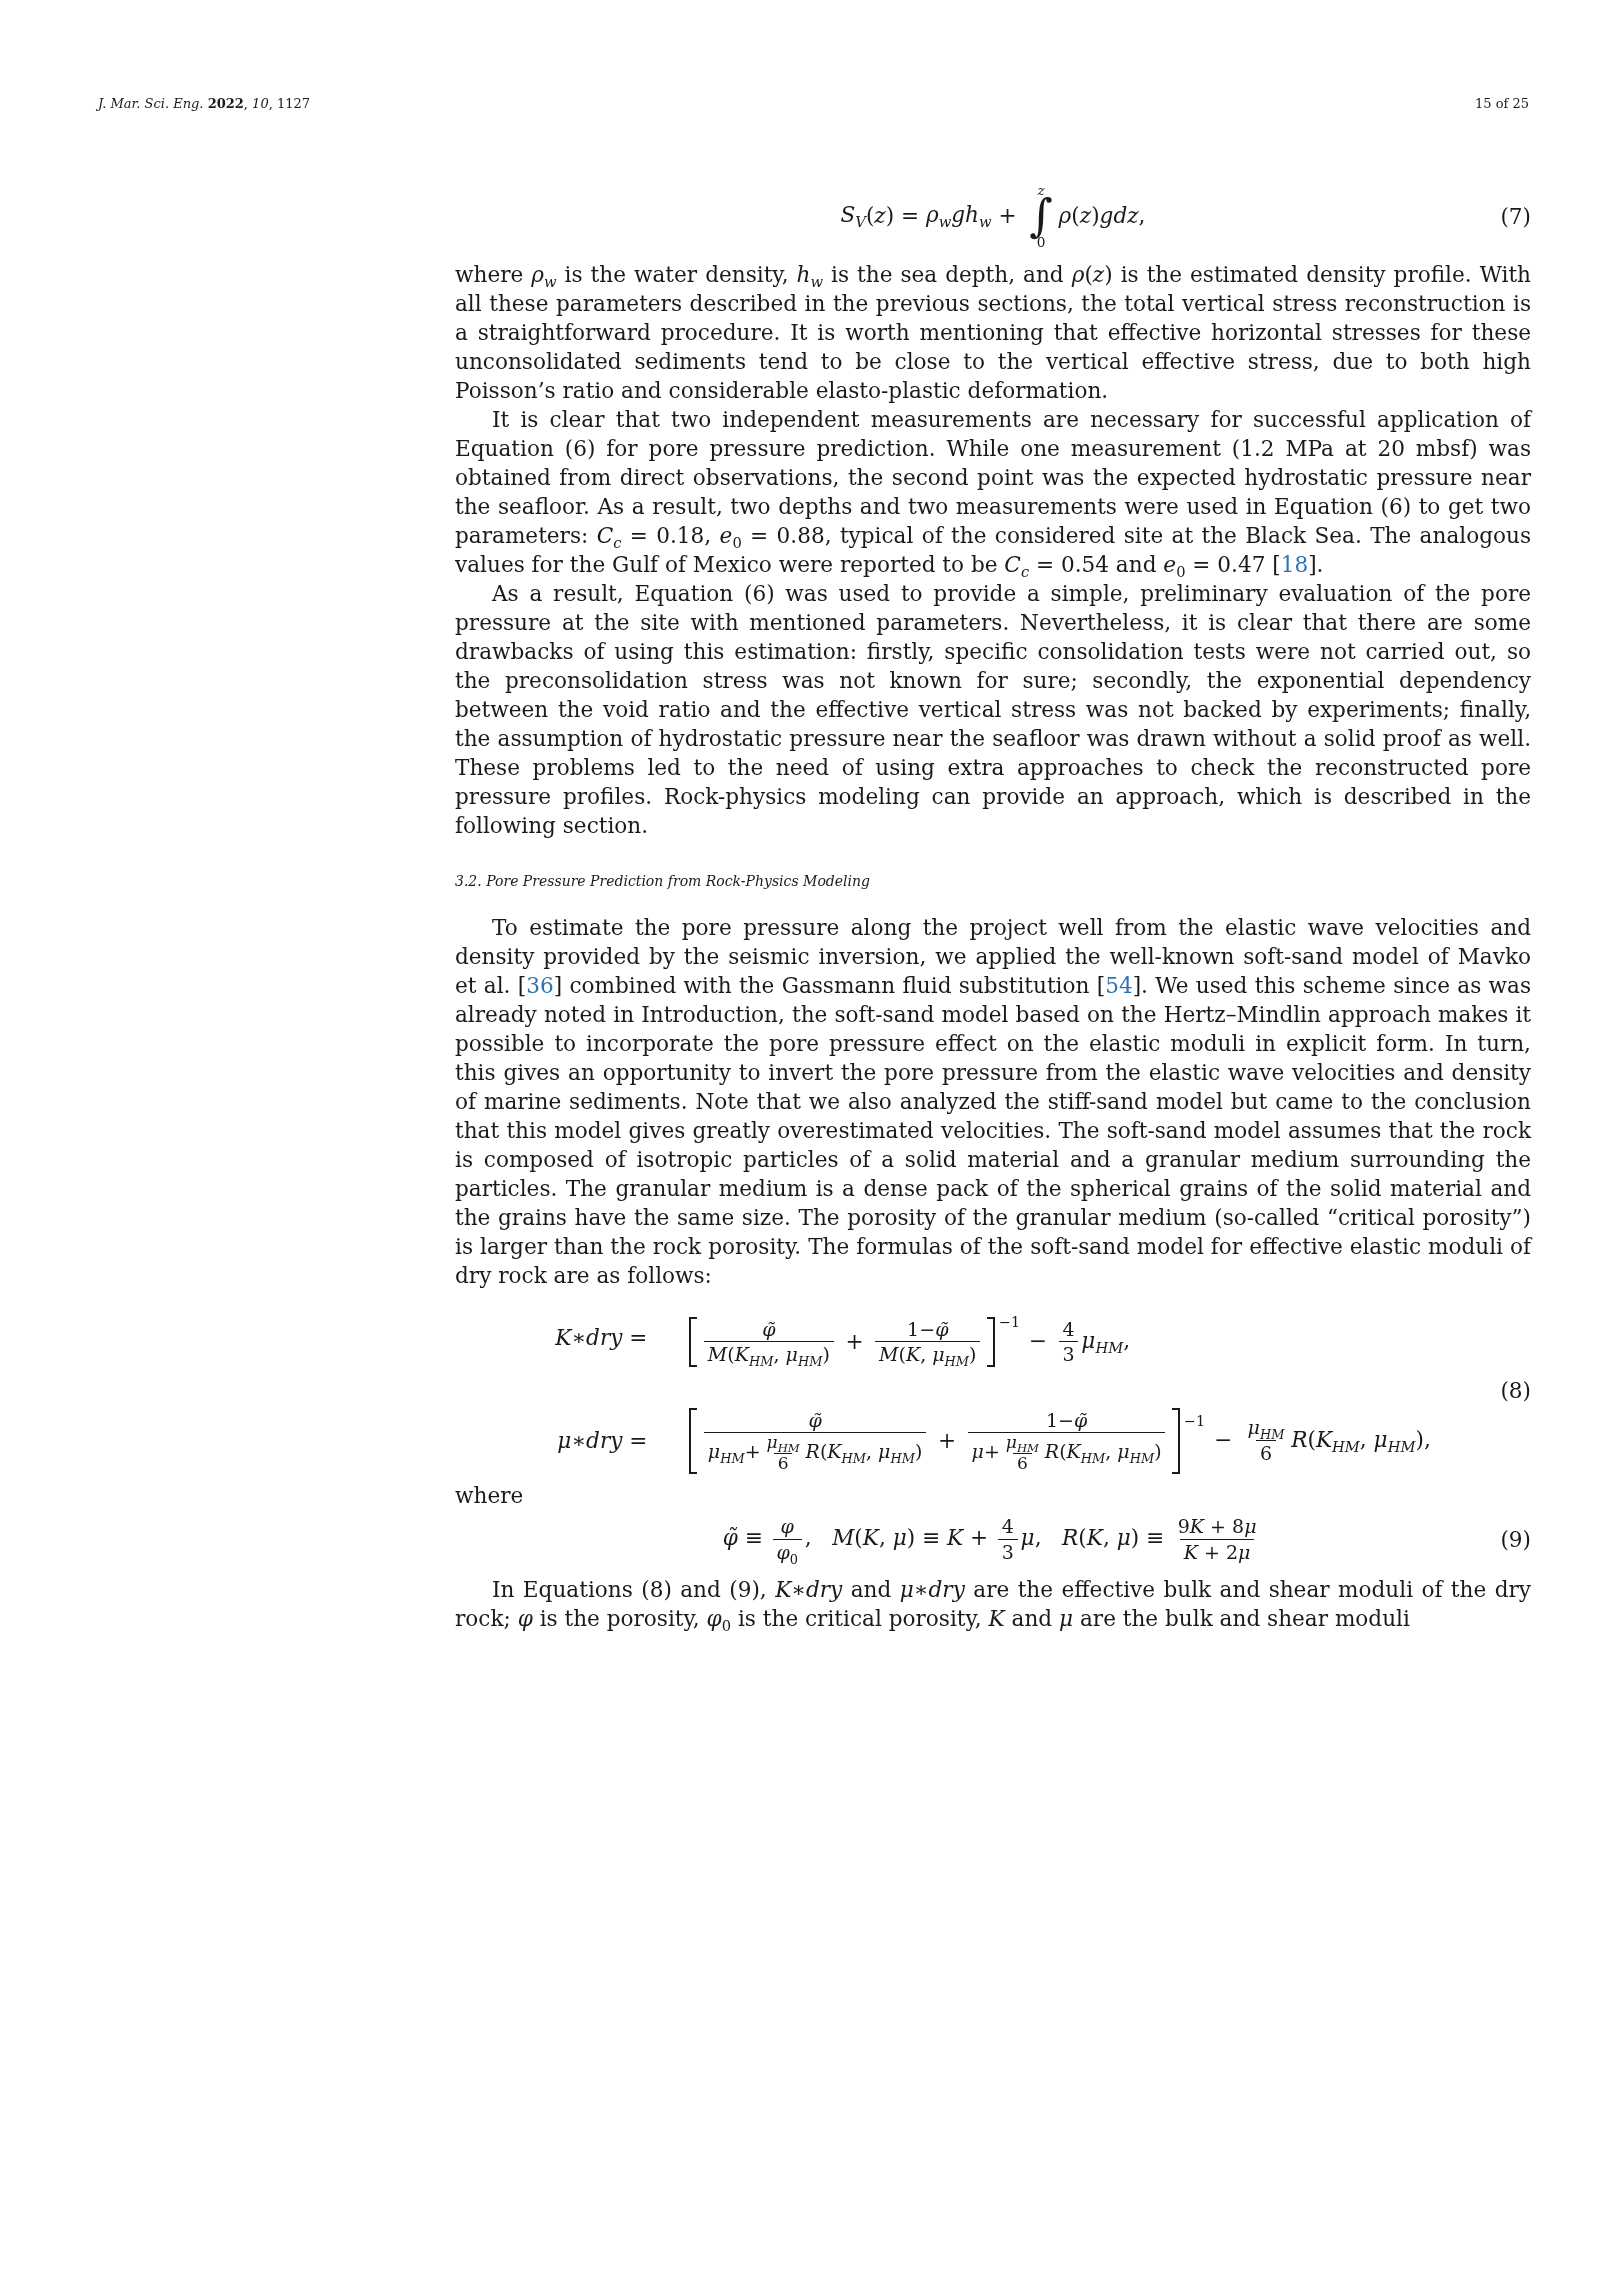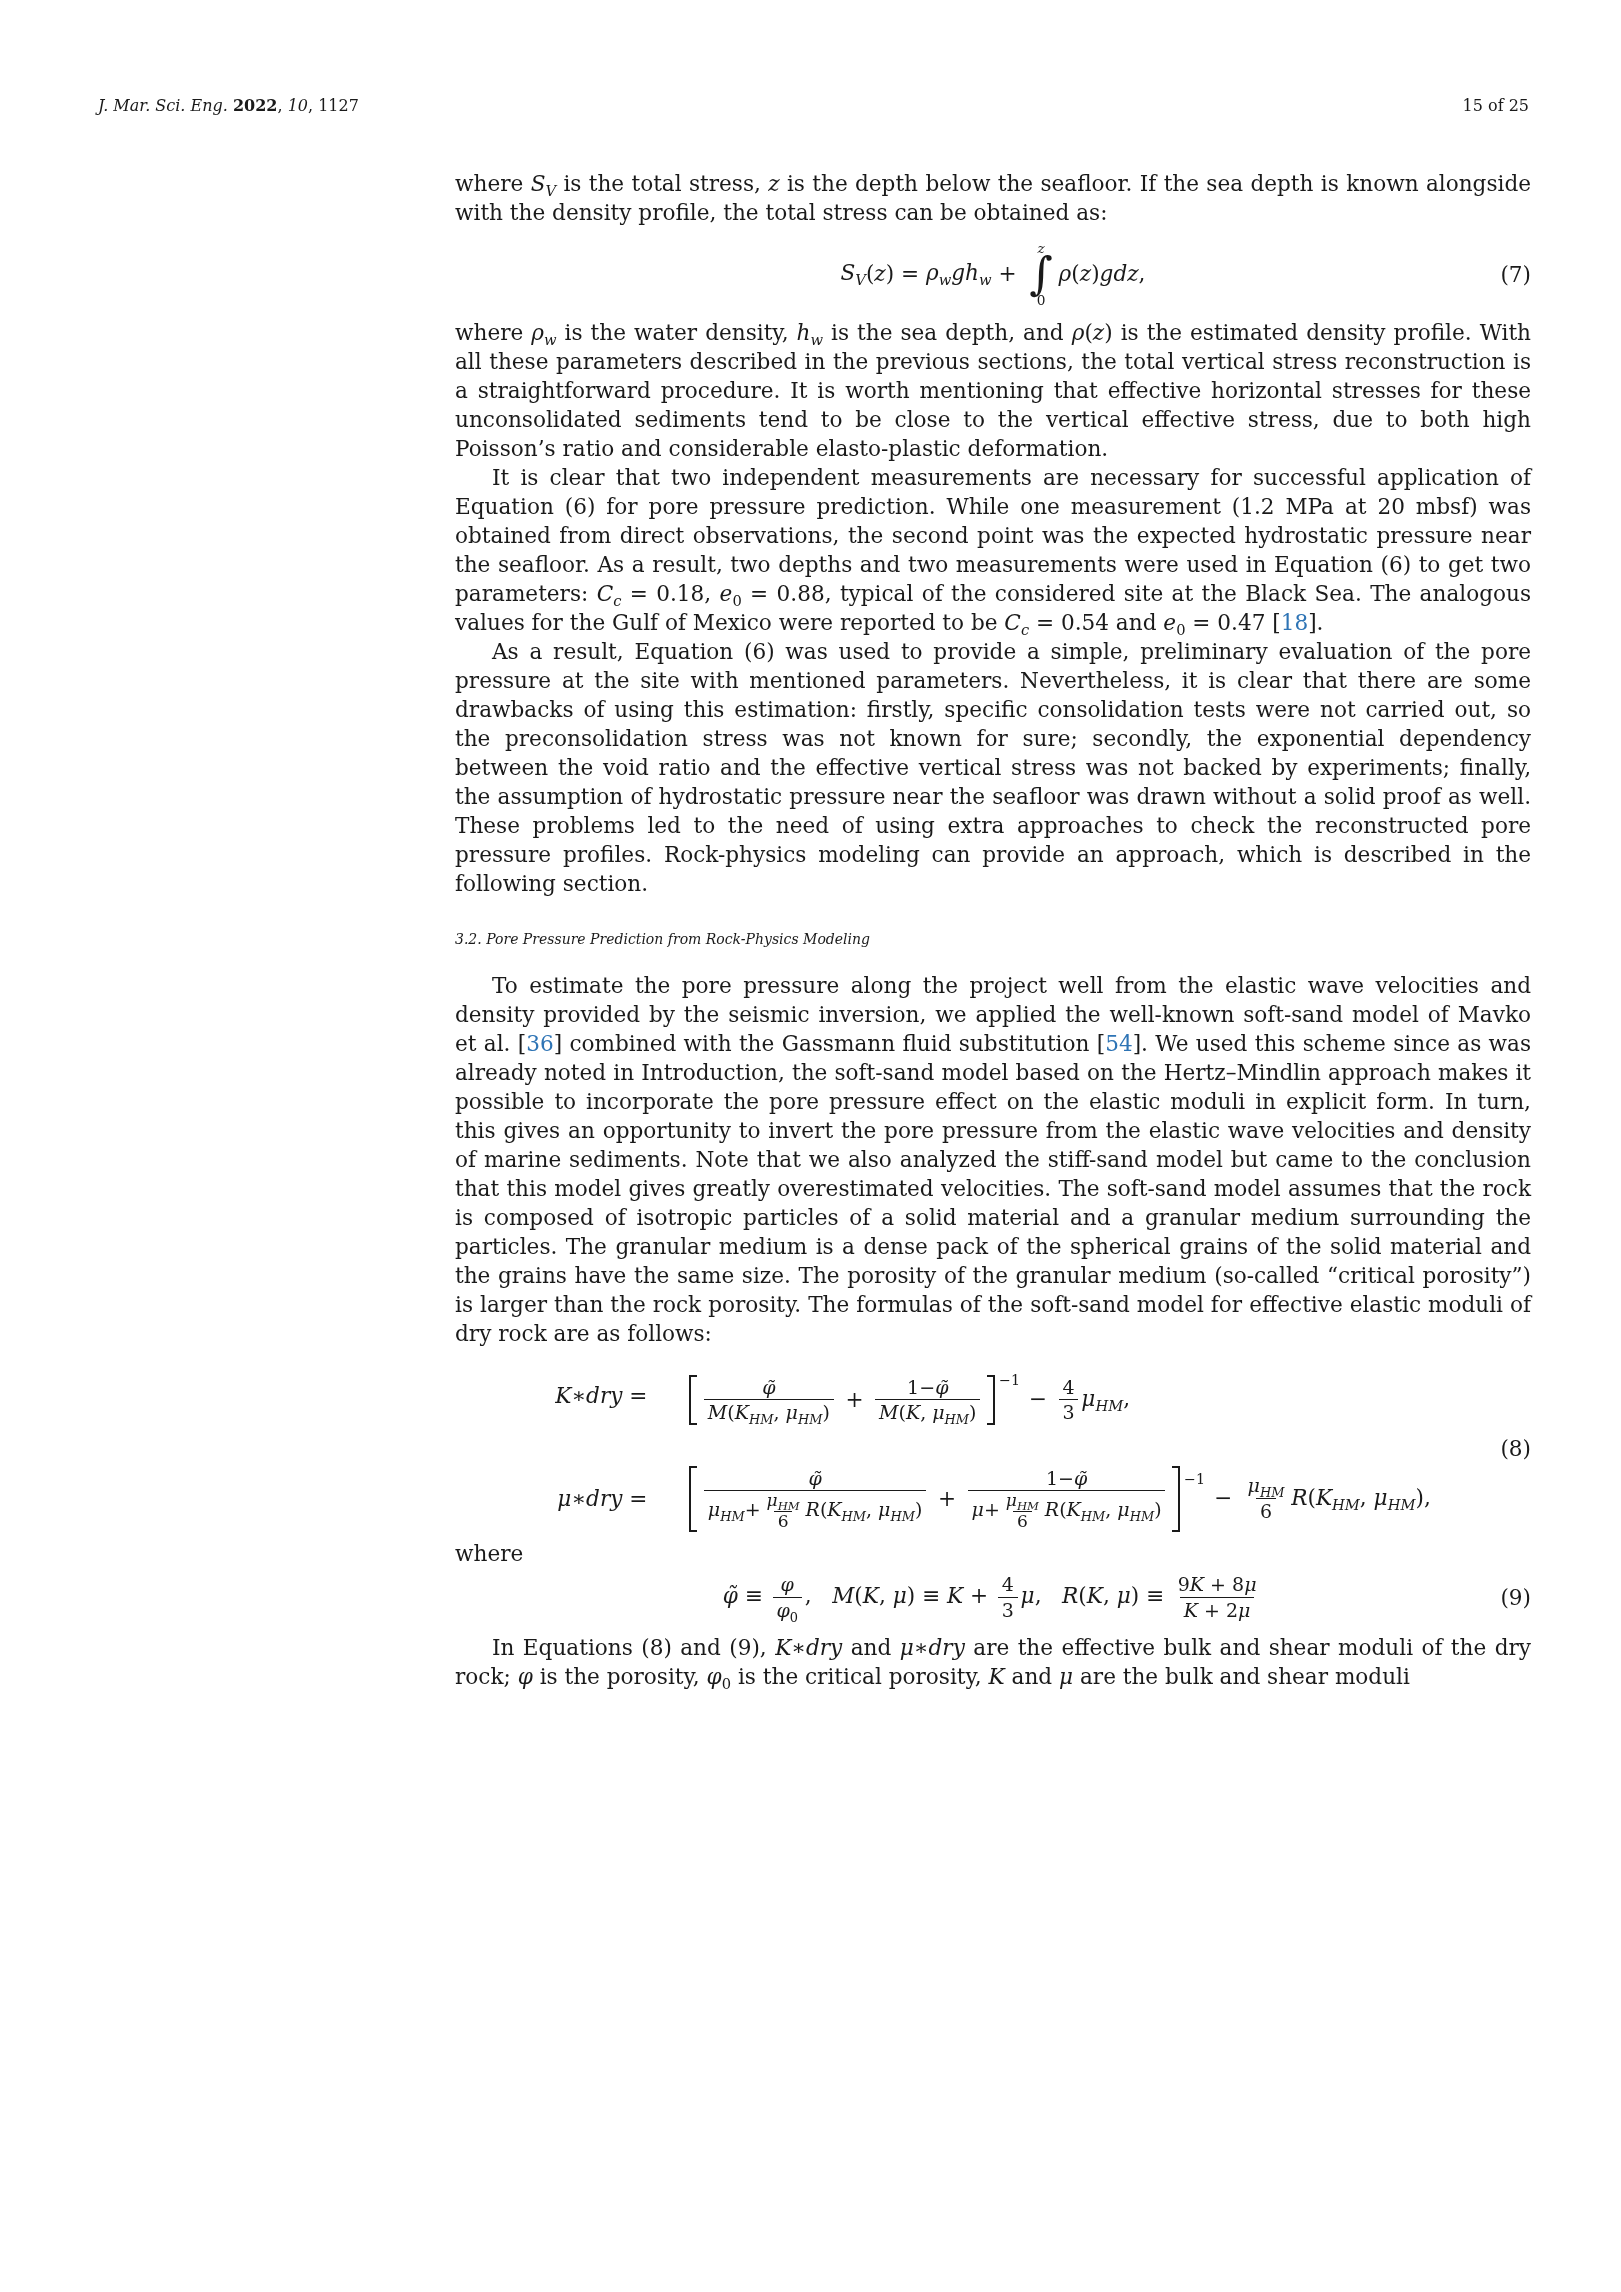--- a/index.html
+++ b/index.html
@@ -8,21 +8,21 @@
     width: 1621px; height: 2293px;
     background: #ffffff;
     color: #1a1a1a;
     font-family: "DejaVu Serif", "Liberation Serif", serif;
     position: relative;
     overflow: hidden;
   }
   .pg-header {
     position: absolute; left: 98px; right: 92px; top: 96px;
     display: flex; justify-content: space-between; align-items: baseline;
-    font-size: 16px;
+    font-size: 13px;
   }
   .content {
     position: absolute; left: 455px; top: 169px; width: 1076px;
     font-size: 21.6px; line-height: 29px; text-align: justify;
   }
   .para { margin: 0; }
   .para.ind { text-indent: 37px; }
   .sechead { font-style: italic; font-weight: normal; font-size: 14px; margin: 27.4px 0 17.6px 0; text-align: left; }
   .lk { color: #2e74b5; text-decoration: none; cursor: pointer; }
   sub, sup { line-height: 0; font-size: 0.68em; }
@@ -70,21 +70,20 @@
 
 <div class="page">
 
   <header class="pg-header">
     <span><i>J. Mar. Sci. Eng.</i> <b>2022</b>, <i>10</i>, 1127</span>
     <span>15 of 25</span>
   </header>
 
   <main class="content">
 
-    <p class="para">where <i>S<sub>V</sub></i> is the total stress, <i>z</i> is the depth below the seafloor. If the sea depth is known alongside with the density profile, the total stress can be obtained as:</p>
 
     <div class="eqrow e7">
       <span class="eqnum"></span>
       <span class="eqbody"><i>S<sub>V</sub></i>(<i>z</i>) = <i>ρ<sub>w</sub></i><i>gh<sub>w</sub></i> + <span class="intg">
             <span class="lim"><i>z</i></span>
             <span class="isym">∫</span>
             <span class="lim">0</span>
           </span><i>ρ</i>(<i>z</i>)<i>gdz</i>,</span>
       <span class="eqnum">(7)</span>
     </div>

